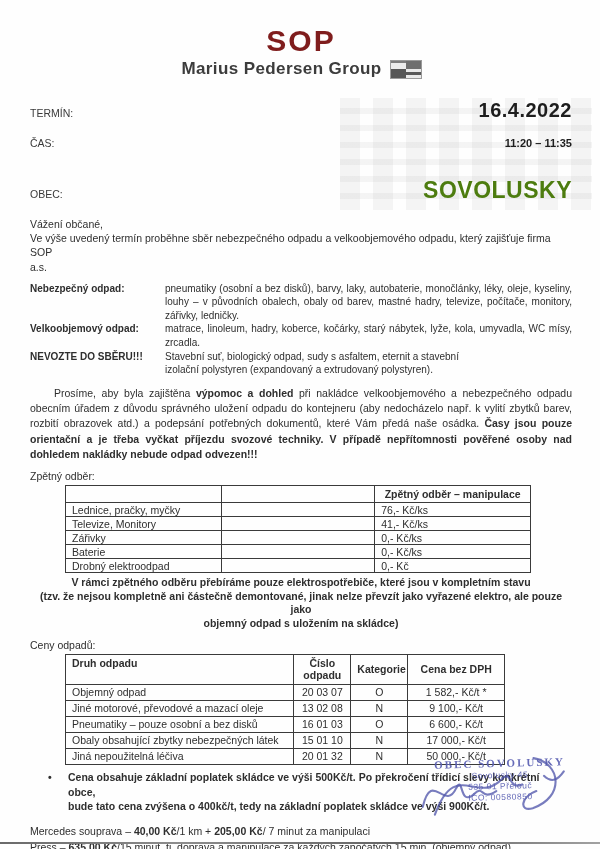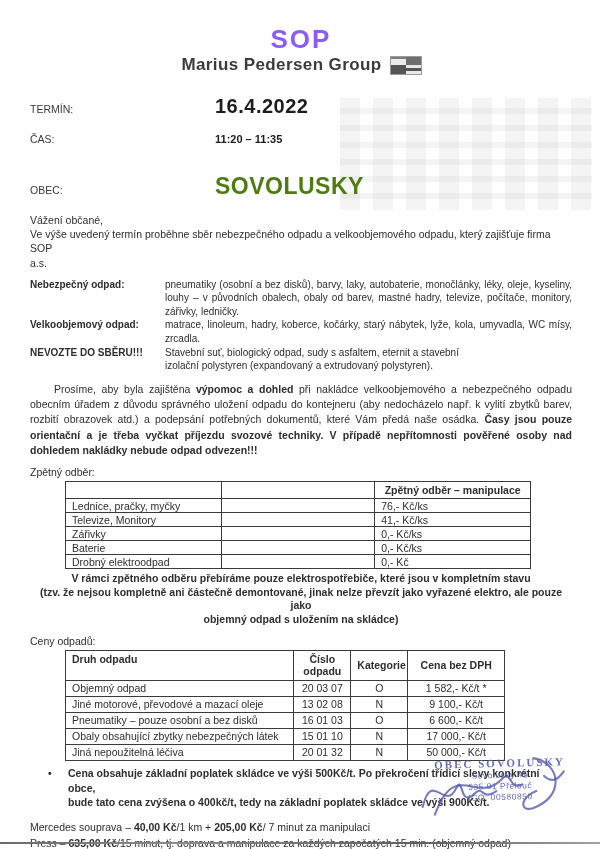--- a/index.html
+++ b/index.html
@@ -4,32 +4,32 @@
 <style>
   html,body{margin:0;padding:0;background:#ffffff;}
   .page{
     position:relative;width:600px;height:849px;background:#fefefe;
     font-family:"Liberation Sans",sans-serif;color:#2e2e2e;overflow:hidden;
   }
   .content{position:relative;padding:26px 28px 0 30px;z-index:1;}
 
   
   .brand{text-align:center;}
-  .brand-logo{font-size:26px;font-weight:700;color:#8b5cf6;letter-spacing:2px;line-height:1;}
+  .brand-logo{font-size:30px;font-weight:700;color:#7f1d1d;letter-spacing:2px;line-height:1;}
   .brand-sub{margin-top:3px;display:flex;justify-content:center;align-items:center;gap:9px;}
   .brand-sub-text{font-size:17px;font-weight:700;color:#3c3c3c;letter-spacing:0.4px;}
   .flag{width:30px;height:17px;display:grid;grid-template-columns:1fr 1fr;grid-template-rows:1fr 1fr;outline:1px solid #9a9a9a;}
   .flag .q1{background:#ececec;border-top:2px solid #7d7d7d;}
   .flag .q2{background:#6f6f6f;}
   .flag .q3{background:#565656;}
   .flag .q4{background:repeating-linear-gradient(180deg,#e9e9e9 0 3px,#585858 3px 6px);}
 
   
   .meta{margin-top:20px;}
-  .meta-row{display:flex;align-items:baseline;}
+  .meta-row{display:flex;align-items:baseline;justify-content:space-between;}
   .meta-label{flex:0 0 185px;font-size:10.5px;color:#3a3a3a;}
   .meta-v1{font-size:20px;font-weight:700;color:#1d1d1d;letter-spacing:0.5px;}
   .meta-v2{font-size:11px;font-weight:700;color:#1d1d1d;}
   .meta-v3{font-size:23px;font-weight:700;color:#4d7c0f;letter-spacing:0.5px;}
   .mt15{margin-top:15px;} .mt13{margin-top:28px;}
 
   
   .intro{margin-top:13px;font-size:10.5px;line-height:1.35;}
   .intro-body{white-space:pre-line;}
 

